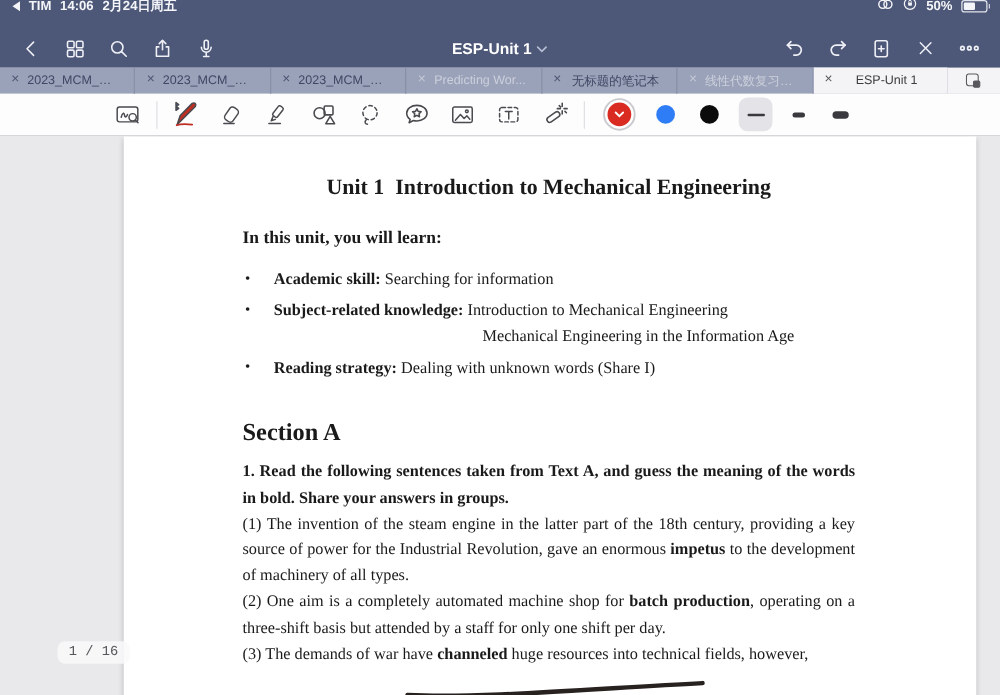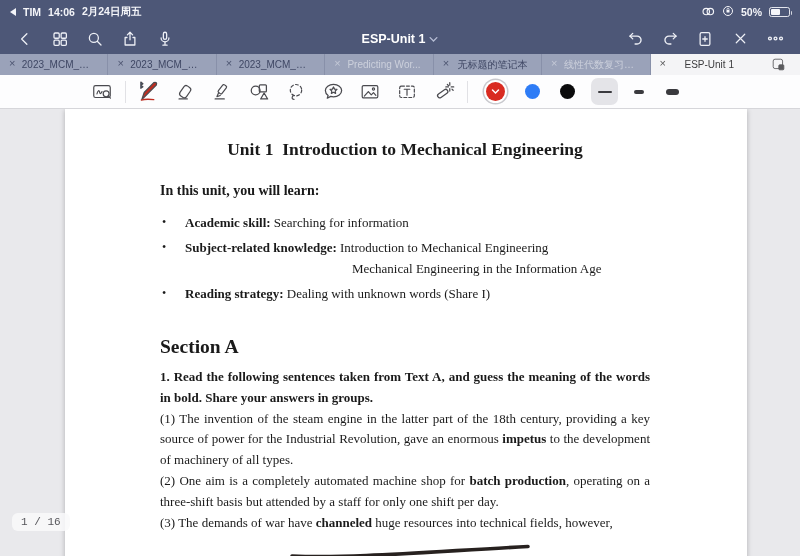--- a/index.html
+++ b/index.html
@@ -2,21 +2,21 @@
 <html><head>
 <meta charset="utf-8">
 <style>
   * { margin:0; padding:0; box-sizing:border-box; }
   html,body { width:800px; height:556px; overflow:hidden; background:#e9e9ec;
               font-family:"Liberation Sans", sans-serif; }
   .app { width:800px; height:556px; display:flex; flex-direction:column; position:relative; }
 
   
   .statusbar { height:18px; background:#4d5777; color:#f4f5f9; display:flex;
-               justify-content:space-between; align-items:center; padding:12px 10px;
+               justify-content:space-between; align-items:flex-end; padding:12px 10px;
                font-size:10.5px; font-weight:600; }
   .statusbar .left, .statusbar .right { display:flex; align-items:center; gap:7px; }
   .tri-left { width:0; height:0; border-top:4px solid transparent; border-bottom:4px solid transparent;
               border-right:6px solid #f4f5f9; display:inline-block; }
   .batt { width:21px; height:10px; border:1px solid rgba(244,245,249,.9); border-radius:2.5px;
           position:relative; display:inline-block; }
   .batt .fill { position:absolute; left:1px; top:1px; bottom:1px; width:48%; background:#f4f5f9; border-radius:1px; }
   .batt:after { content:""; position:absolute; right:-3px; top:2.5px; width:1.5px; height:4px;
                 background:rgba(244,245,249,.8); border-radius:0 1px 1px 0; }
 
@@ -50,21 +50,21 @@
   .swatch { border-radius:50%; margin:0 10px; flex:0 0 auto; display:flex; align-items:center; justify-content:center; }
   .swatch.sel { width:19px; height:19px; box-shadow:0 0 0 2px #fff, 0 0 0 3.5px #c9c9ce; }
   .swatch.sm { width:15px; height:15px; }
   .thick-btn { width:27px; height:27px; border-radius:7px; display:flex; align-items:center; justify-content:center; margin-right:7px; }
   .thick-btn.sel { background:#e4e4e8; }
   .dash-thin { width:14px; height:2px; background:#3a3a3e; border-radius:1px; }
   .dash-med  { width:10px; height:4px; background:#3a3a3e; border-radius:2px; }
   .dash-thick{ width:13px; height:6px; background:#3a3a3e; border-radius:3px; }
 
   
-  .content { height:452px; position:relative; background:#e9e9ec; overflow:hidden; }
+  .content { height:452px; position:relative; background:#e9e9ec; overflow:hidden;margin-left:34px; }
   .page { position:absolute; left:65px; top:0; width:682px; height:460px; background:#fff;
           box-shadow:0 1px 5px rgba(0,0,0,.25); overflow:hidden; }
   .doc { font-family:"Liberation Serif", serif; color:#1a1a1a; padding:29px 0 0 95px; width:585px; }
   .doc-title { font-size:17.5px; font-weight:bold; text-align:center; white-space:pre; line-height:22px; width:490px; }
   .doc-h2 { font-size:14px; font-weight:bold; margin-top:21px; line-height:19px; }
   .bullets { list-style:none; margin-top:12px; width:490px; }
   .bullets li { position:relative; padding-left:25px; font-size:13px; line-height:21.5px; }
   .bullets li + li { margin-top:3px; }
   .bullets li:before { content:"\2022"; position:absolute; left:2px; top:0; font-size:12px; }
   .sec-h1 { font-size:19.5px; font-weight:bold; margin-top:30px; line-height:26px; }

